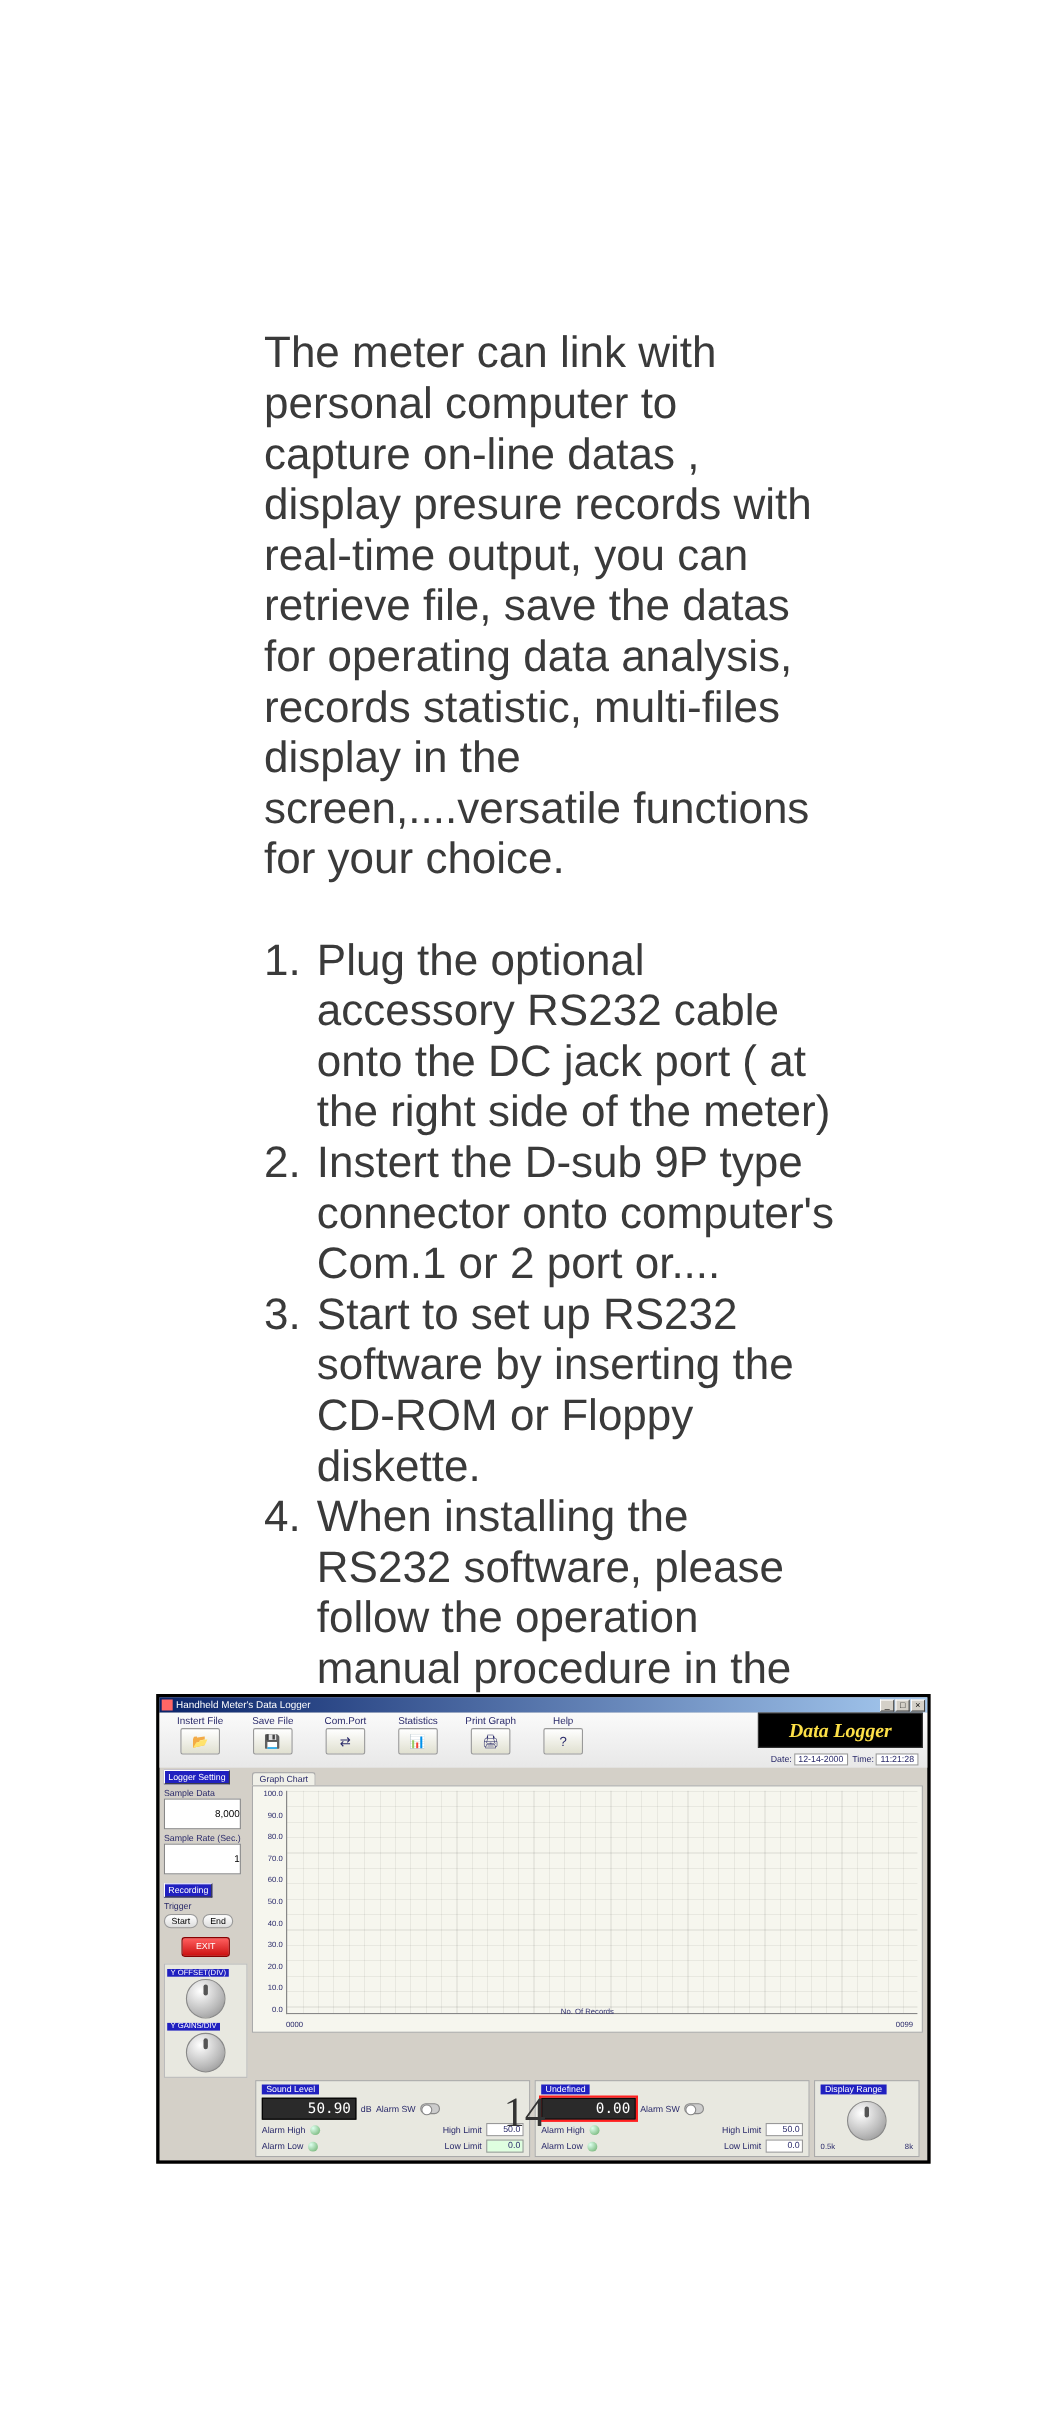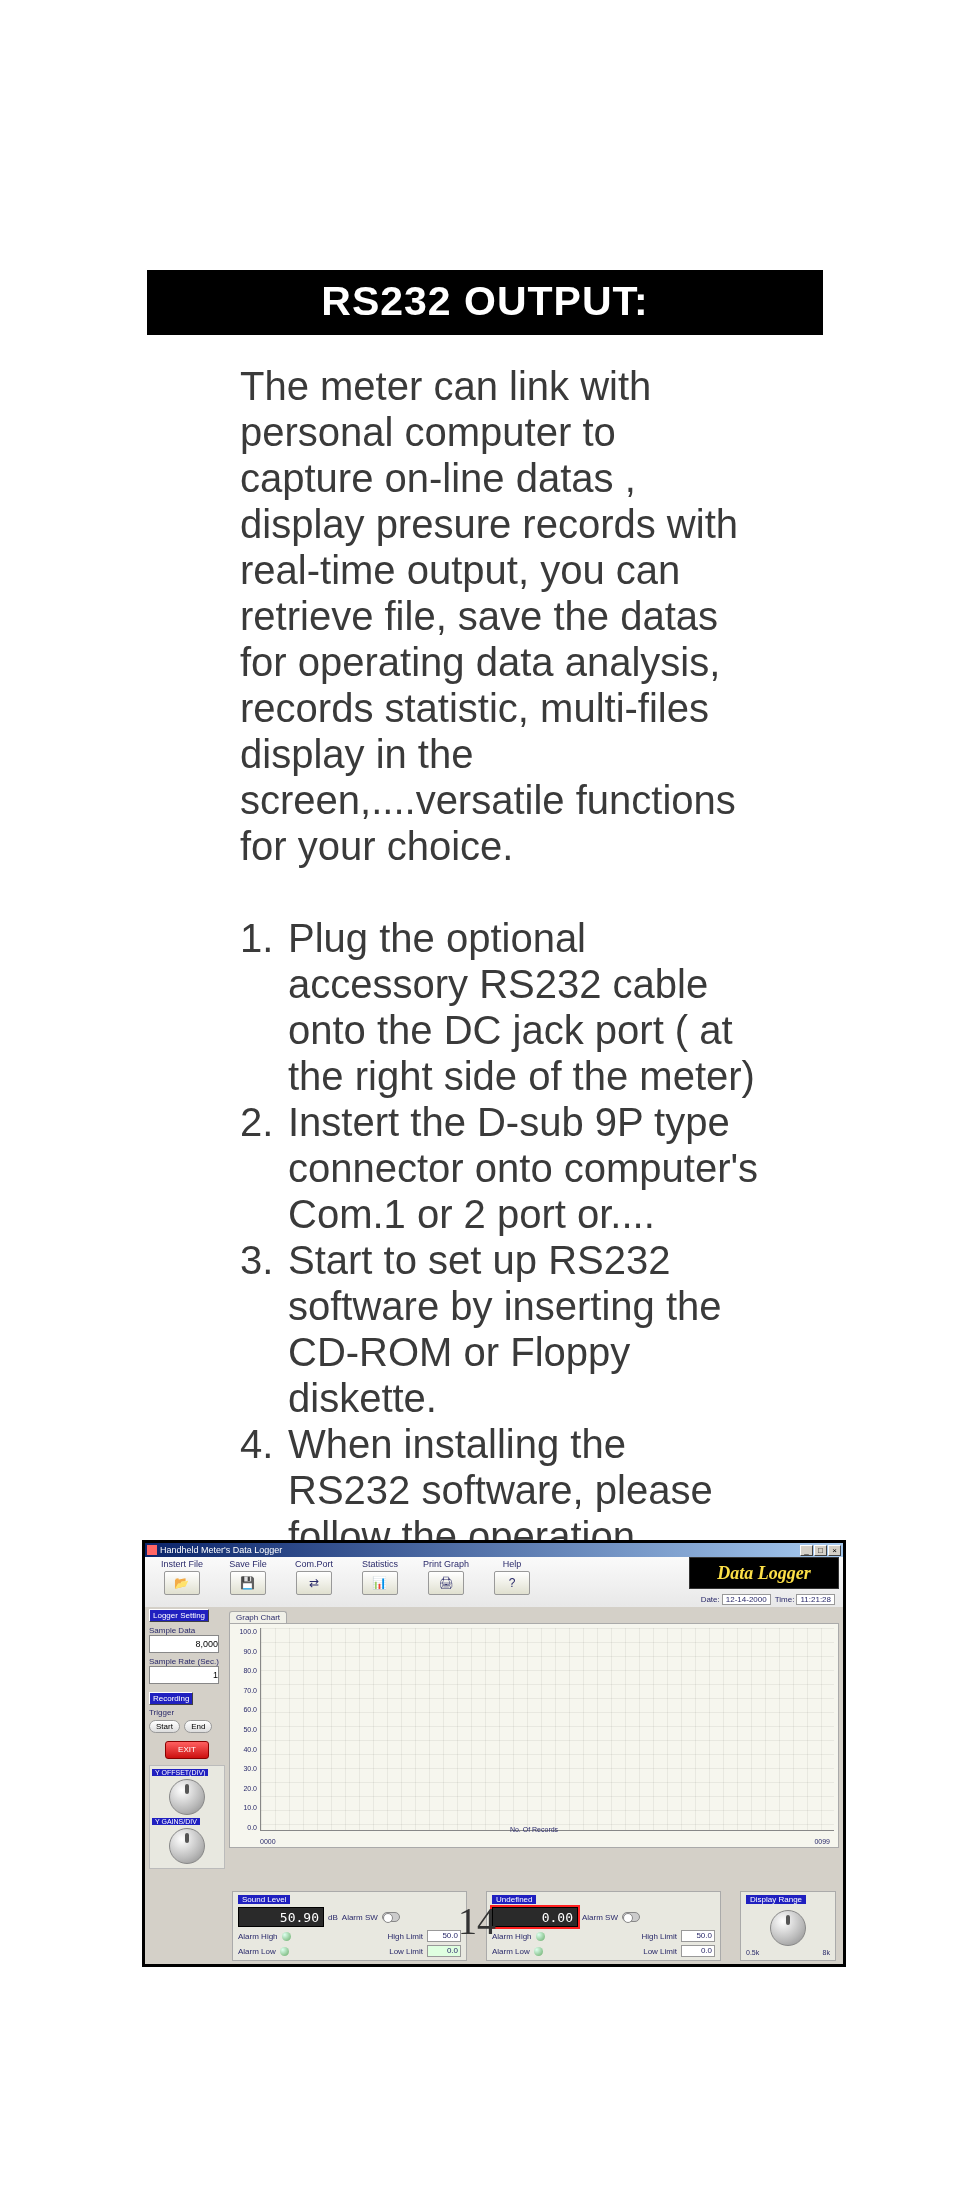--- a/index.html
+++ b/index.html
@@ -138,21 +138,21 @@
   .tag {
     background:#2020c0; color:#fff; font-size:8px;
     padding:1px 3px; display:inline-block;
     border:1px solid #fff;
     border-right-color:#404040; border-bottom-color:#404040;
   }
   .field {
     margin-top:4px;
   }
   .field input {
-    width: 70px; height:18px;
+    width: 70px; height:28px;
     font-size:9px; text-align:right;
     border:1px solid #888;
     background:#fff;
   }
   .side button {
     font-size:8px;
     border:1px solid #999;
     border-radius:8px;
     background:linear-gradient(#fff,#ddd);
     padding:1px 6px;
@@ -232,21 +232,21 @@
   }
   .xaxis {
     position:absolute; left:30px; right:8px; bottom:2px;
     display:flex; justify-content:space-between;
     font-size:7px; color:#2a2a6a;
   }
   .xtitle { position:absolute; left:0; right:0; bottom:14px; text-align:center; font-size:7px; color:#2a2a6a;}
 
   .bottom {
     display:flex;
-    gap:19px;
+    gap:4px;
     padding:3px;
     margin-top:40px;
   }
   .panel {
     background:#e8e8e0;
     border:1px solid #aaa;
     padding:3px 5px;
     font-size:8px;
     color:#2a2a6a;
     flex:1;
@@ -270,21 +270,20 @@
   }
   .sw::after{content:"";position:absolute;width:8px;height:8px;background:#fff;border:1px solid #888;border-radius:50%;left:0;top:0;}
   .panel .row { display:flex; align-items:center; gap:4px; margin-top:3px;}
   .numbox { display:inline-block; width:34px; height:12px; background:#fff; border:1px solid #999; font-size:8px; text-align:right; padding-right:2px;}
   .numbox.g { background:#dfffe0;}
 </style>
 </head>
 <body>
 
 <div class="page">
-  <div class="section-title">RS232 OUTPUT:</div>
   <div class="body-text">
     <p>The meter can link with personal computer to capture on-line datas , display presure records with real-time output, you can retrieve file, save the datas for operating data analysis, records statistic, multi-files display in the screen,....versatile functions for your choice.</p>
     <ol>
       <li><span class="num">1.</span><span>Plug the optional accessory RS232 cable onto the DC jack port ( at the right side of the meter)</span></li>
       <li><span class="num">2.</span><span>Instert the D-sub 9P type connector onto computer's Com.1 or 2 port or....</span></li>
       <li><span class="num">3.</span><span>Start to set up RS232 software by inserting the CD-ROM or Floppy diskette.</span></li>
       <li><span class="num">4.</span><span>When installing the RS232 software, please follow the operation manual procedure in the software package.</span></li>
     </ol>
   </div>
 </div>

